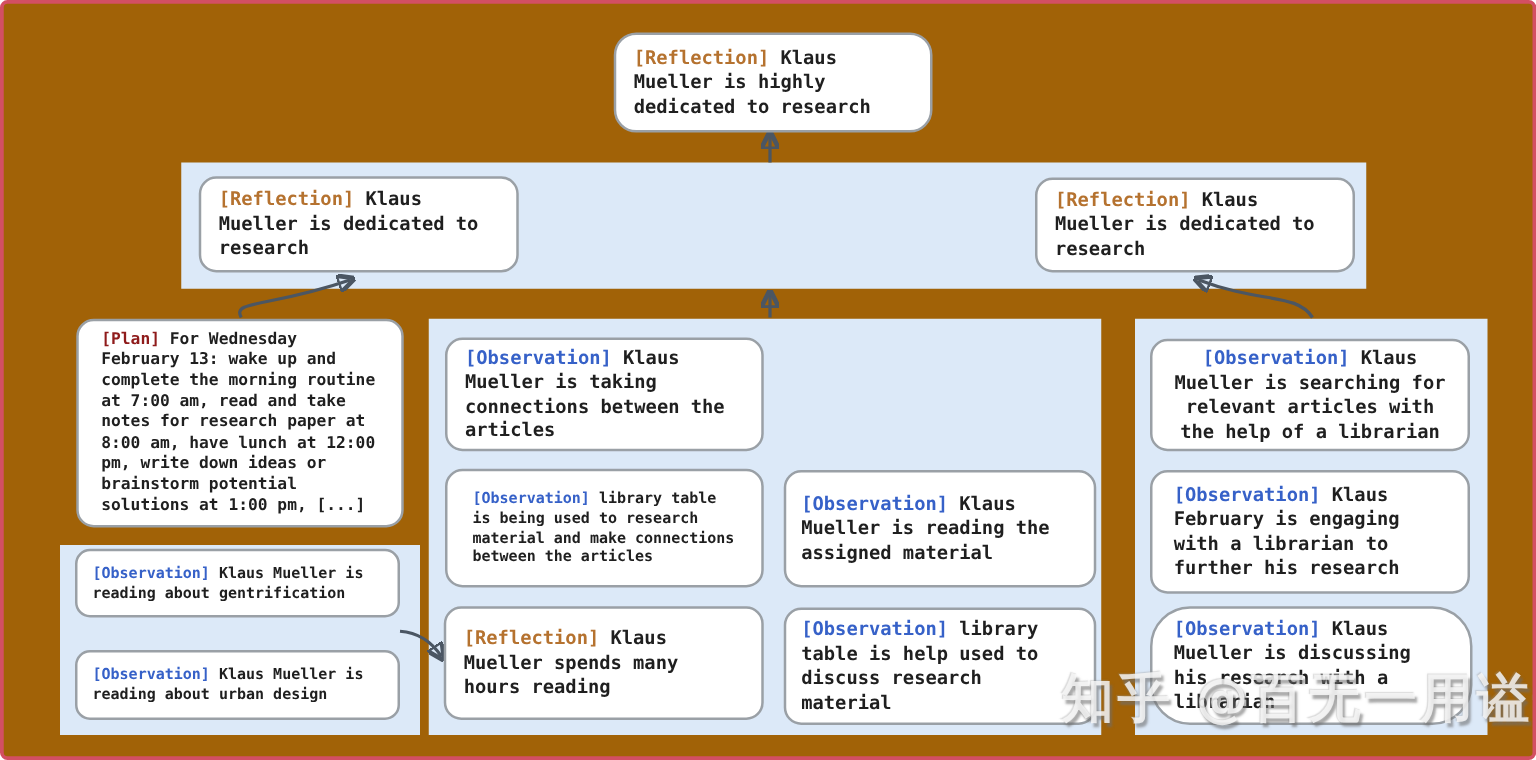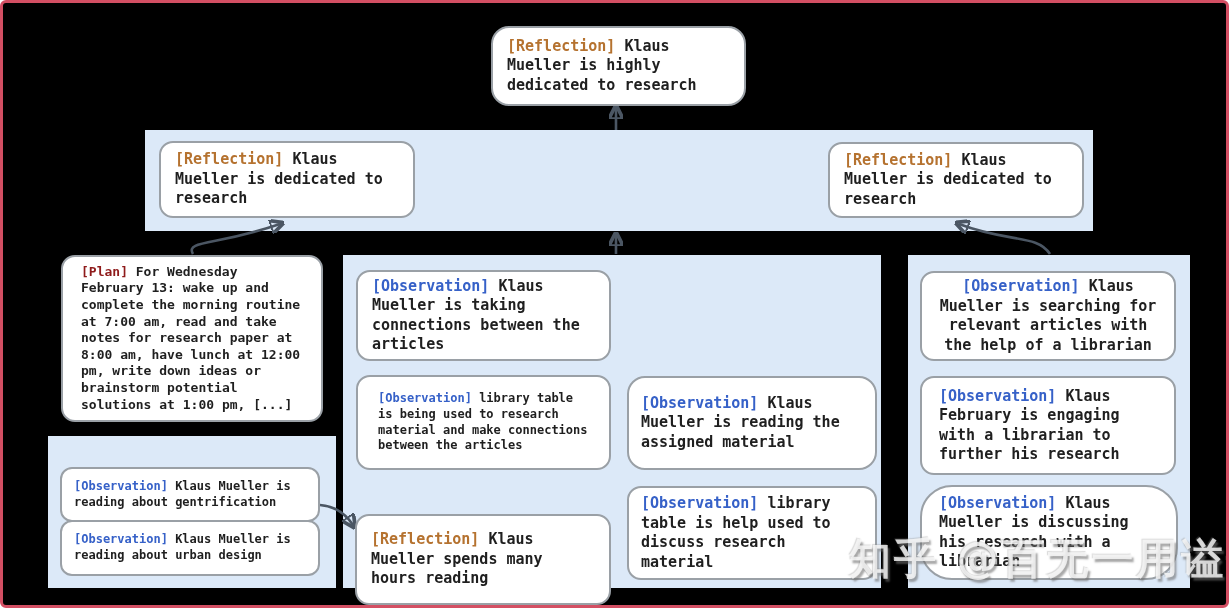--- a/index.html
+++ b/index.html
@@ -1,20 +1,20 @@
 <!DOCTYPE html>
 <html><head>
 <meta charset="utf-8">
 <style>
   html,body{margin:0;padding:0;background:#ffffff;}
   #canvas{
     position:relative;
     width:1229px;height:608px;
     box-sizing:border-box;
-    background:#000000;
+    background:#a16207;
     border:3px solid #d34f63;
     border-radius:6px;
     overflow:hidden;
     font-family:"DejaVu Sans Mono","Liberation Mono",monospace;
   }
   .band{
     position:absolute;
     background:#dce9f8;
   }
   .node{
@@ -89,38 +89,38 @@
     <p><span class="mtag tag-reflection">[Reflection]</span><span>Klaus Mueller is dedicated to research</span></p>
   </div>
   <div class="node fs-lg" style="left:825px;top:139px;width:256px;height:76px;">
     <p><span class="mtag tag-reflection">[Reflection]</span><span>Klaus Mueller is dedicated to research</span></p>
   </div>
 
   <div class="node fs-md" style="left:58px;top:252px;width:262px;height:167px;padding:10px 18px;line-height:1.28;">
     <p><span class="mtag tag-plan">[Plan]</span><span>For Wednesday February 13: wake up and complete the morning routine at 7:00 am, read and take notes for research paper at 8:00 am, have lunch at 12:00 pm, write down ideas or brainstorm potential solutions at 1:00 pm, [...]</span></p>
   </div>
 
-  <div class="node fs-sm" style="left:57px;top:464px;width:260px;height:55px;border-radius:12px;padding:6px 12px;">
+  <div class="node fs-sm" style="left:57px;top:436px;width:260px;height:55px;border-radius:12px;padding:6px 12px;">
     <p><span class="mtag tag-observation">[Observation]</span><span>Klaus Mueller is reading about gentrification</span></p>
   </div>
   <div class="node fs-sm" style="left:57px;top:517px;width:260px;height:56px;border-radius:12px;padding:6px 12px;justify-content:flex-end;">
     <p><span class="mtag tag-observation">[Observation]</span><span>Klaus Mueller is reading about urban design</span></p>
   </div>
 
   <div class="node fs-lg" style="left:353px;top:267px;width:255px;height:91px;">
     <p><span class="mtag tag-observation">[Observation]</span><span>Klaus Mueller is taking connections between the articles</span></p>
   </div>
   <div class="node fs-sm" style="left:353px;top:372px;width:255px;height:95px;padding:12px 20px;">
     <p><span class="mtag tag-observation">[Observation]</span><span>library table is being used to research material and make connections between the articles</span></p>
   </div>
-  <div class="node fs-lg" style="left:352px;top:511px;width:256px;height:91px;">
+  <div class="node fs-lg" style="left:352px;top:482px;width:256px;height:91px;">
     <p><span class="mtag tag-reflection">[Reflection]</span><span>Klaus Mueller spends many hours reading</span></p>
   </div>
 
-  <div class="node fs-lg" style="left:624px;top:373px;width:250px;height:94px;padding:8px 12px;border-radius:18px;">
+  <div class="node fs-lg" style="left:624px;top:373px;width:250px;height:94px;padding:8px 12px;">
     <p><span class="mtag tag-observation">[Observation]</span><span>Klaus Mueller is reading the assigned material</span></p>
   </div>
   <div class="node fs-lg" style="left:624px;top:483px;width:250px;height:94px;padding:8px 12px;">
     <p><span class="mtag tag-observation">[Observation]</span><span>library table is help used to discuss research material</span></p>
   </div>
 
   <div class="node fs-lg" style="left:917px;top:268px;width:256px;height:90px;padding:8px 17px;text-align:center;">
     <p><span class="mtag tag-observation">[Observation]</span><span>Klaus Mueller is searching for relevant articles with the help of a librarian</span></p>
   </div>
   <div class="node fs-lg" style="left:917px;top:373px;width:256px;height:99px;padding:8px 17px;">

